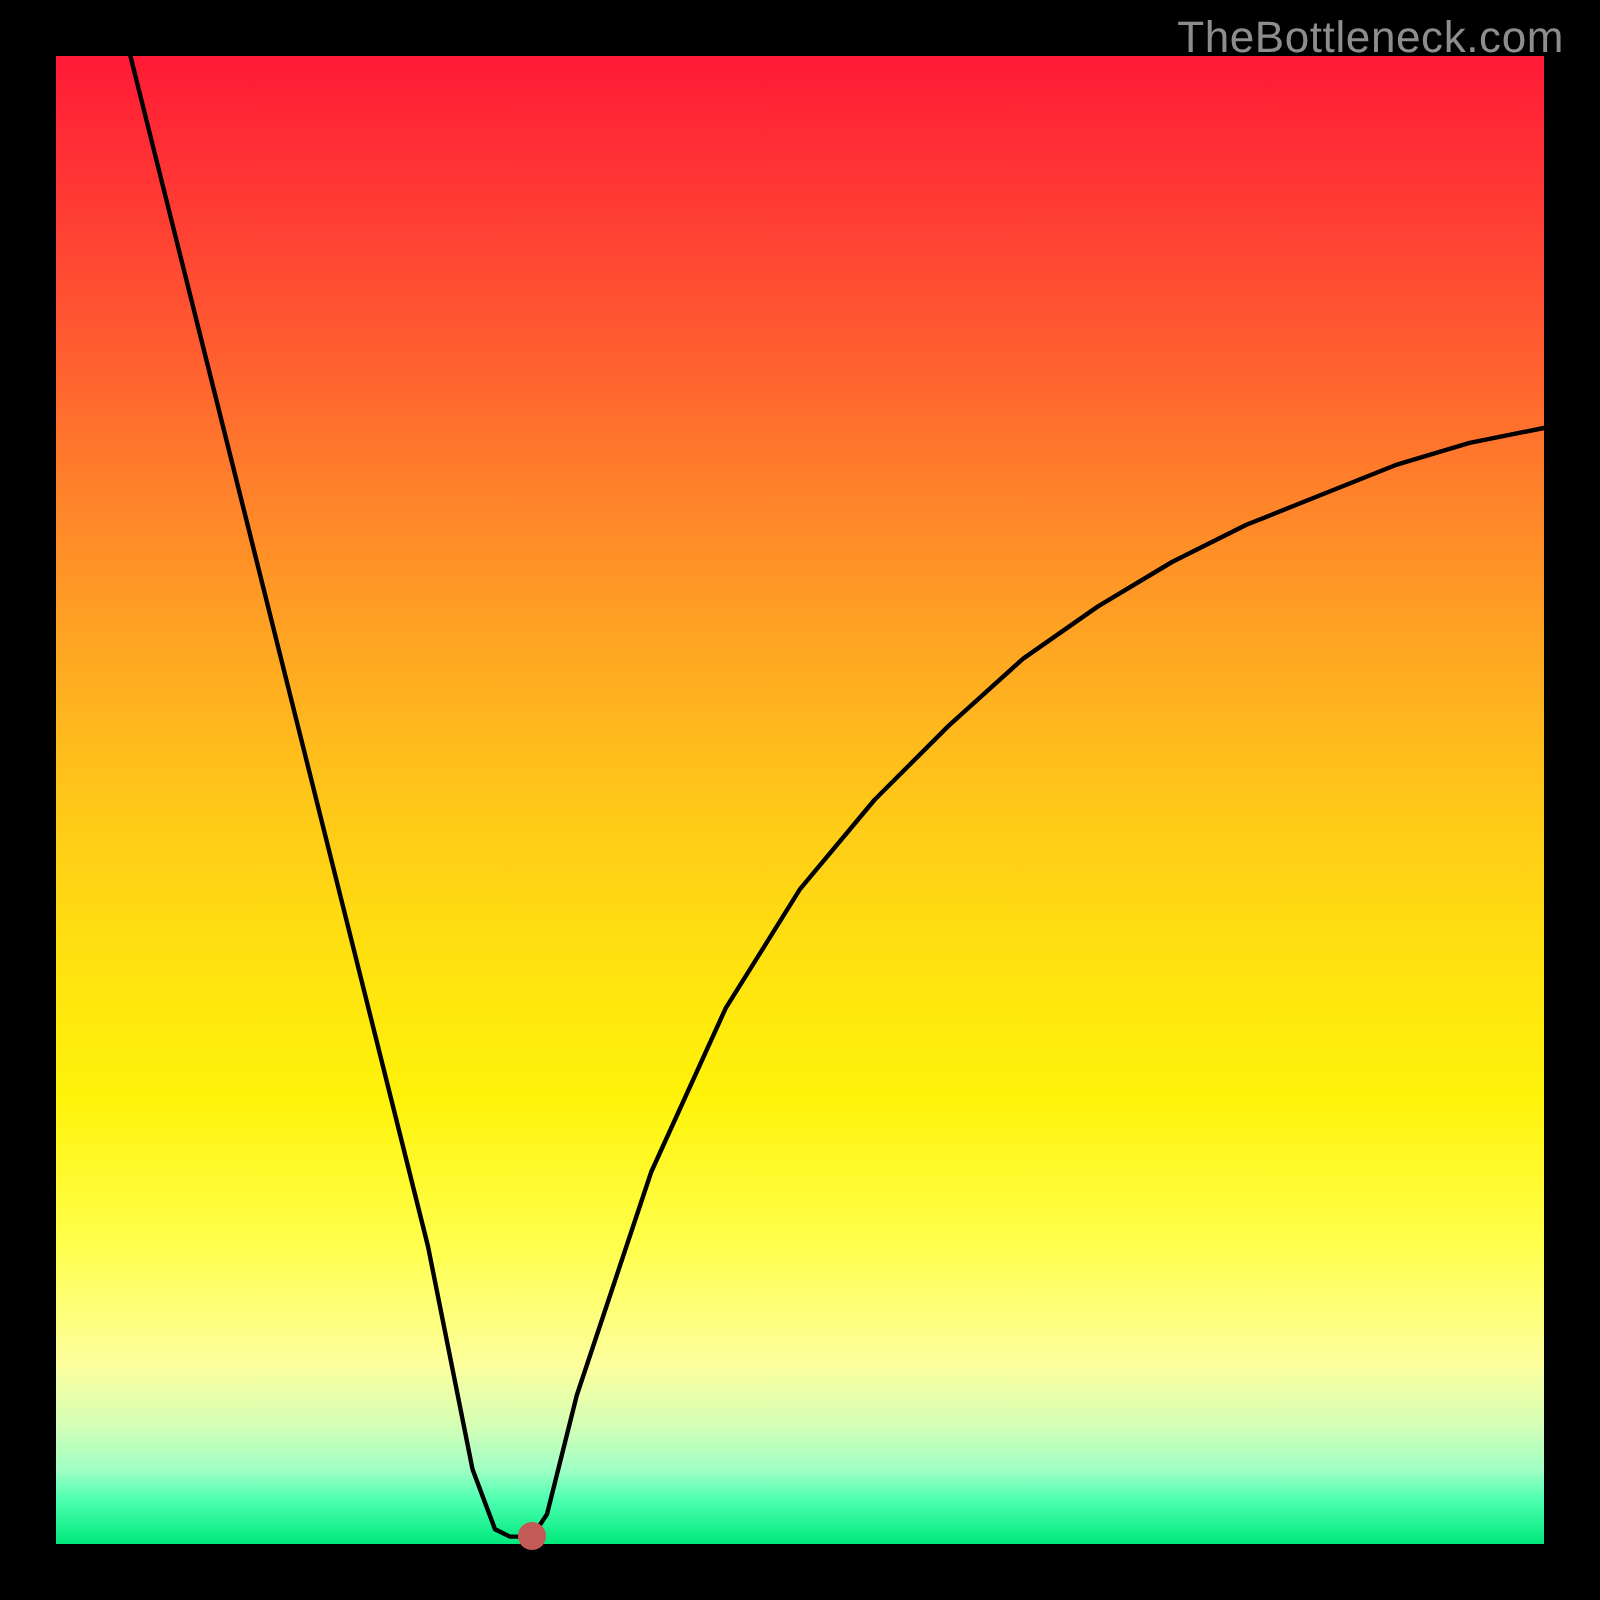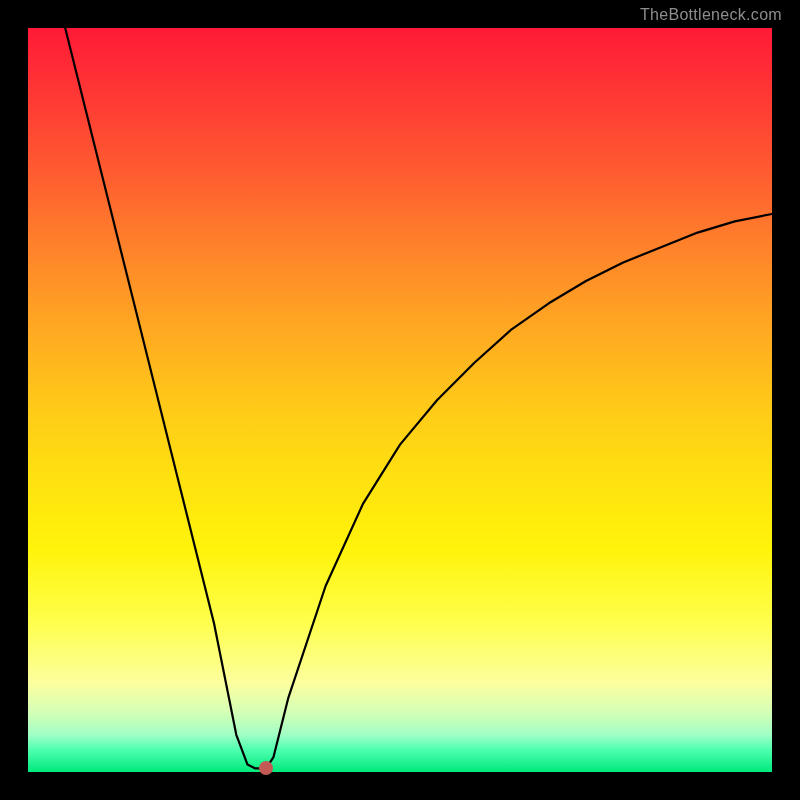--- a/index.html
+++ b/index.html
@@ -57,21 +57,21 @@
     height: 14px;
     background: #c45a56;
     border-radius: 50%;
     transform: translate(-50%, -50%);
   }
   .attribution {
     position: absolute;
     top: 6px;
     right: 18px;
     font-family: Arial, Helvetica, sans-serif;
-    font-size: 16px;
+    font-size: 22px;
     color: #8d8d8d;
     letter-spacing: 0.3px;
   }
 </style>
 </head>
 <body>
 
 <div class="chart-container">
   <div class="plot-area">
     <div class="gradient-bg"></div>

